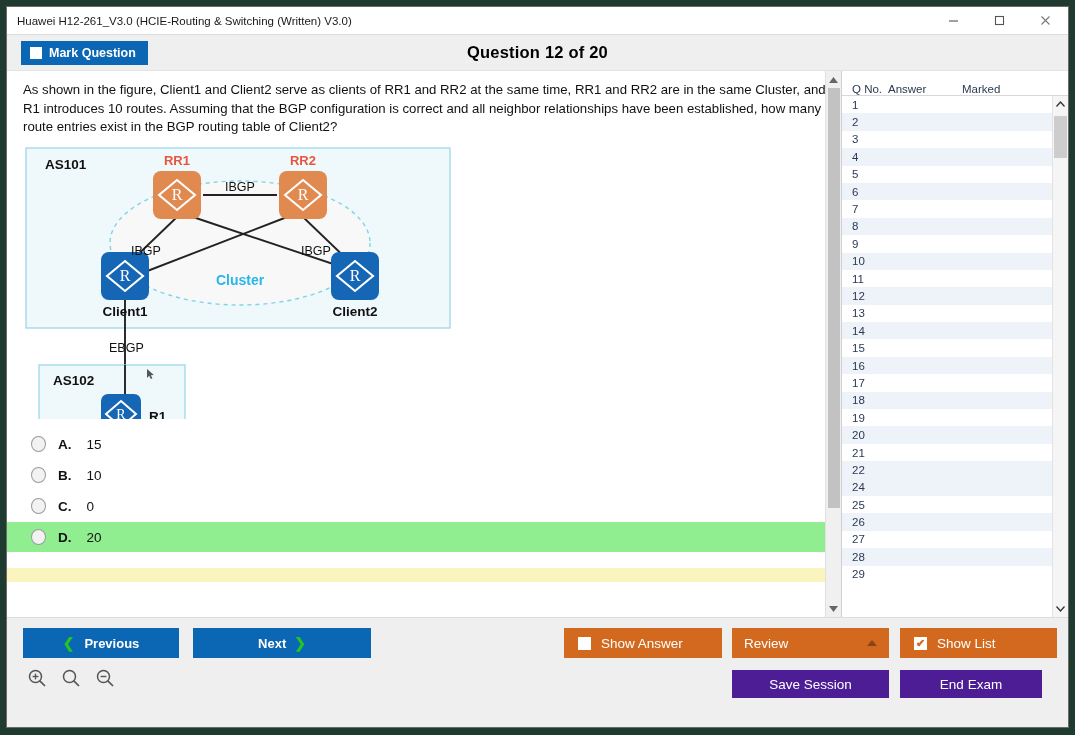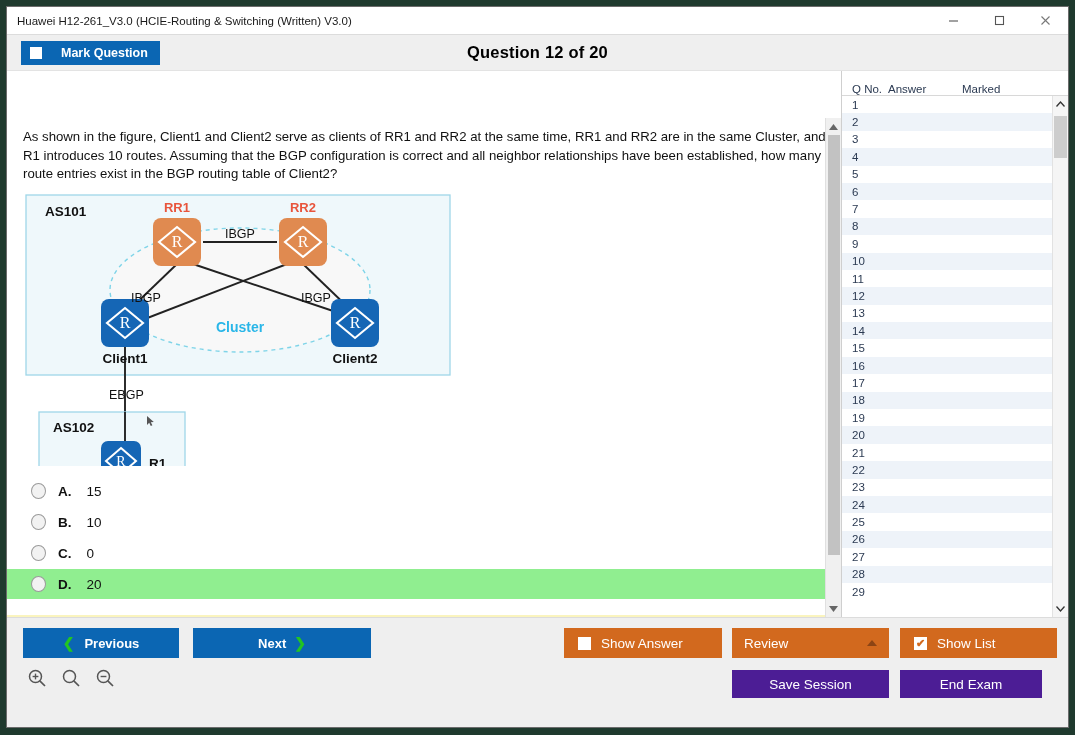--- a/index.html
+++ b/index.html
@@ -32,39 +32,38 @@
   .win-btn svg{display:block;}
 
   
   .headerbar{
     flex:0 0 36px; background:#efefef;
     display:flex; align-items:center; position:relative;
     border-bottom:1px solid #e3e3e3;
   }
   .mark-btn{
     margin-left:14px; height:24px; background:#0b66b3; color:#fff;
-    display:flex; align-items:center; gap:19px; padding:0 12px 0 9px;
+    display:flex; align-items:center; gap:7px; padding:0 12px 0 9px;
     font-size:12.5px; font-weight:bold; cursor:pointer; border:none;
   }
   .mark-box{
     width:12px;height:12px;background:#fff;display:inline-block;flex:0 0 12px;
   }
   .qtitle{
     position:absolute; left:0; right:0; text-align:center;
     font-size:16.5px; font-weight:bold; color:#000000; pointer-events:none;
     letter-spacing:.2px;
   }
 
   
   .body-area{flex:1; display:flex; min-height:0; background:#fff;}
 
   .content-pane{
     position:relative; width:834px; flex:0 0 834px; background:#fff;
     overflow:hidden;
-    margin-top:47px;
   }
   .content-scroll{position:absolute; inset:0 0 0 0; overflow:hidden;}
 
   .qtext{
     font-size:13.2px; color:#111; line-height:1.42;
     padding:10px 14px 4px 16px;
   }
 
   
   .figure-wrap{ padding:6px 0 0 18px; }
@@ -424,25 +423,20 @@
               <span class="c-ans"></span>
               <span class="c-mark"></span>
             </div>
             <div class="qrow">
               <span class="c-no">21</span>
               <span class="c-ans"></span>
               <span class="c-mark"></span>
             </div>
             <div class="qrow alt">
               <span class="c-no">22</span>
-              <span class="c-ans"></span>
-              <span class="c-mark"></span>
-            </div>
-            <div class="qrow">
-              <span class="c-no">23</span>
               <span class="c-ans"></span>
               <span class="c-mark"></span>
             </div>
             <div class="qrow alt">
               <span class="c-no">24</span>
               <span class="c-ans"></span>
               <span class="c-mark"></span>
             </div>
             <div class="qrow">
               <span class="c-no">25</span>

